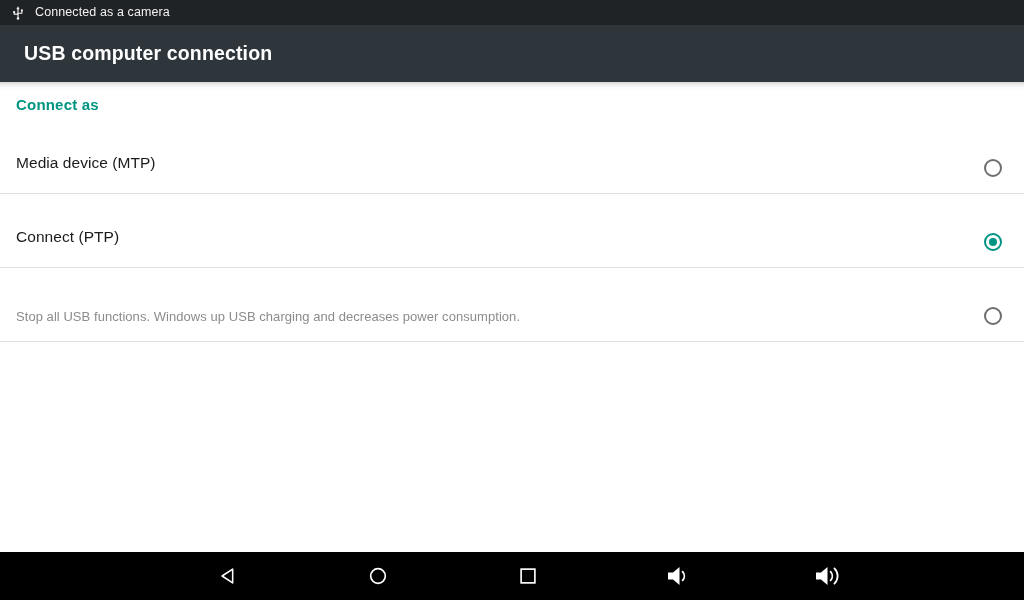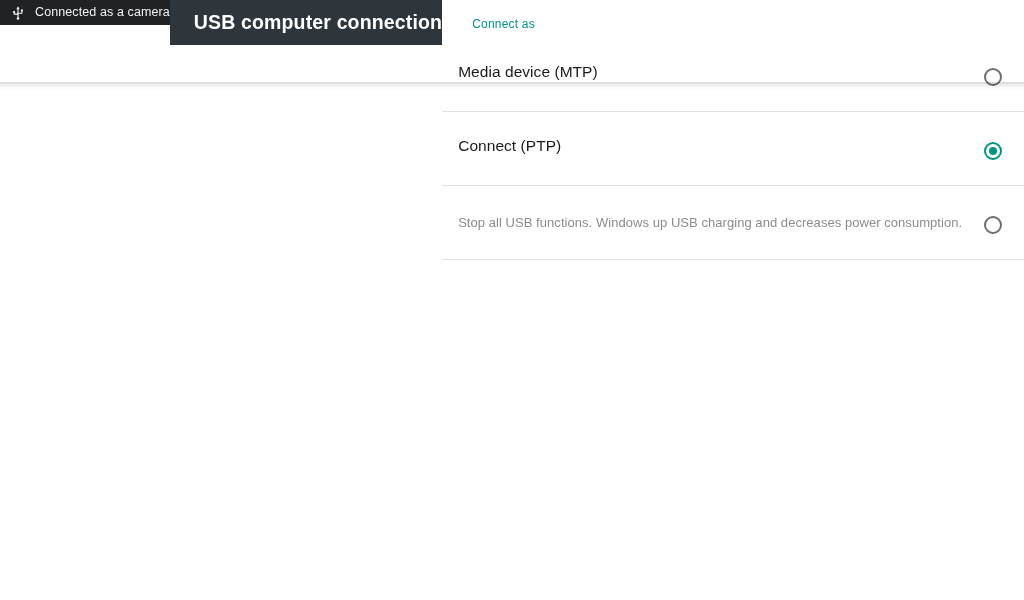--- a/index.html
+++ b/index.html
@@ -12,21 +12,21 @@
     font-family: "Liberation Sans", sans-serif;
     -webkit-font-smoothing: antialiased;
   }
 
   #screen {
     position: relative;
     width: 1024px;
     height: 600px;
     background: #ffffff;
     display: flex;
-    flex-direction: row;
+    flex-direction: column;
   }
 
   
   .status-bar {
     height: 25px;
     background: #1f2326;
     display: flex;
     align-items: center;
     padding-left: 10px;
     flex: 0 0 auto;
@@ -41,21 +41,21 @@
   .status-text {
     color: #f2f2f2;
     font-size: 12.5px;
     line-height: 25px;
     letter-spacing: 0.1px;
     white-space: nowrap;
   }
 
   
   .action-bar {
-    height: 45px;
+    height: 57px;
     background: #2e363b;
     display: flex;
     align-items: center;
     padding-left: 24px;
     flex: 0 0 auto;
     position: relative;
     z-index: 5;
   }
   .action-bar-title {
     color: #ffffff;
@@ -90,30 +90,29 @@
   }
 
   .section-header {
     height: 38px;
     display: flex;
     align-items: flex-end;
     padding: 0 0 7px 16px;
   }
   .section-header-label {
     color: #009482;
-    font-size: 12px;
-    font-weight: normal;
+    font-size: 15px;
+    font-weight: bold;
     letter-spacing: 0.2px;
-    margin-left: 14px;
   }
 
   .option-row {
     position: relative;
     display: flex;
-    align-items: center;
+    align-items: flex-end;
     padding: 15px 16px 16px 16px;
     border-bottom: 1px solid #e0e0e0;
     background: #ffffff;
     min-height: 74px;
   }
   .option-row:first-of-type { border-top: none; }
 
   .option-texts {
     flex: 1 1 auto;
     padding-right: 20px;

